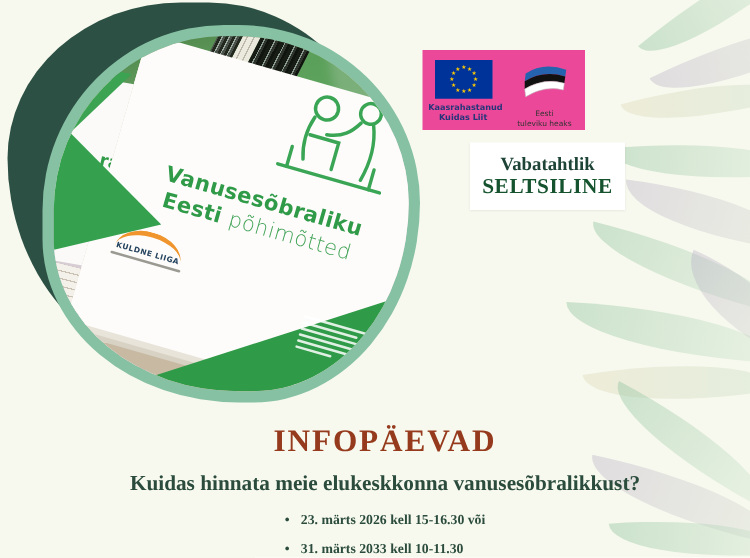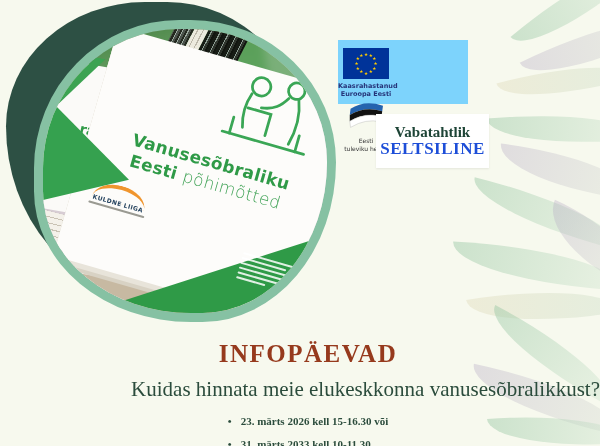--- a/index.html
+++ b/index.html
@@ -91,44 +91,44 @@
   
   .kuldne{position:absolute;left:12px;top:152px;width:72px;text-align:center;}
   .kuldne .arc{width:54px;height:14px;margin:0 auto;border:0;
     border-top:4px solid #f0952d;border-radius:50%/100% 100% 0 0;}
   .kuldne .kl-text{font-family:"DejaVu Sans",sans-serif;font-size:6px;font-weight:bold;
     color:#23425f;letter-spacing:.4px;margin-top:-4px;}
   .kuldne .tagline{height:2px;width:58px;margin:2px auto 0;background:#9a9a92;border-radius:1px;}
 
   
   .logo-card{position:absolute;left:338px;top:40px;width:130px;height:64px;
-    background:#7dd3fc;display:flex;justify-content:space-around;align-items:flex-start;
-    padding-top:8px;box-sizing:border-box;flex-direction:column;}
+    background:#ec4899;display:flex;justify-content:space-around;align-items:flex-start;
+    padding-top:8px;box-sizing:border-box;}
   .eu-logo{width:56px;text-align:center;}
   .eu-flag{width:46px;height:31px;background:#003399;margin:0 auto;position:relative;}
   .eu-caption{font-family:"DejaVu Sans",sans-serif;font-size:6.5px;font-weight:bold;
     color:#26357a;line-height:8px;margin-top:3px;}
   .ee-logo{width:56px;text-align:center;}
   .ee-flag{width:48px;height:34px;margin:0 auto;}
   .ee-caption{font-family:"DejaVu Sans",sans-serif;font-size:6px;color:#333;
     line-height:7.5px;margin-top:1px;}
 
   
-  .seltsiline-card{position:absolute;left:376px;top:114px;width:113px;height:54px;
+  .seltsiline-card{position:absolute;left:376px;top:114px;width:124px;height:54px;
     background:#ffffff;box-shadow:0 1px 2px rgba(0,0,0,.08);
     display:flex;flex-direction:column;justify-content:center;align-items:center;}
   .selts-line1{font-family:"Liberation Serif",serif;font-weight:bold;font-size:15px;
     color:#1d4436;line-height:16px;}
   .selts-line2{font-family:"Liberation Serif",serif;font-weight:bold;font-size:17px;
-    color:#1d4ed8;letter-spacing:.5px;line-height:18px;}
+    color:#14532d;letter-spacing:.5px;line-height:18px;}
 
   
   .content{position:absolute;left:16px;right:0;top:340px;text-align:center;}
   .title{font-size:25px;font-weight:bold;letter-spacing:1.5px;color:#963a1d;margin:0;}
-  .subtitle{font-size:21px;font-weight:normal;color:#2b4c3c;margin:9px 0 0 0;text-align:right;}
+  .subtitle{font-size:17px;font-weight:bold;color:#2b4c3c;margin:9px 0 0 0;}
   .bullets{display:inline-block;text-align:left;margin:8px 0 0 0;padding:0;list-style:none;
     color:#2b4c3c;font-size:11px;font-weight:bold;line-height:23px;}
   .bullets li::before{content:"•";margin-right:9px;}
 </style>
 </head>
 <body>
 
 <div class="page">
 
   <div>
@@ -222,21 +222,21 @@
               <text x="18.25" y="25.3">★</text>
             <text x="14.77" y="21.9">★</text>
               <text x="13.5" y="17.1">★</text>
             <text x="14.77" y="12.4">★</text>
               <text x="18.25" y="8.9">★</text>
           </g>
         </svg>
       </div>
       <div class="eu-caption">
         <div>Kaasrahastanud</div>
-        <div>Euroopa Eesti</div>
+        <div>Kuidas Liit</div>
       </div>
     </div>
 
     <div class="ee-logo">
       <svg class="ee-flag" viewBox="0 0 56 44">
         <path d="M8,14 Q26,2 50,10 L49,17 Q26,10 7,22 Z" fill="#2563ae"></path>
         <path d="M7,22 Q26,10 49,17 L48,24 Q27,18 7,30 Z" fill="#111111"></path>
         <path d="M7,30 Q27,18 48,24 L47,31 Q28,26 8,38 Z" fill="#ffffff" stroke="#bbbbbb" stroke-width="0.6"></path>
       </svg>
       <div class="ee-caption">

